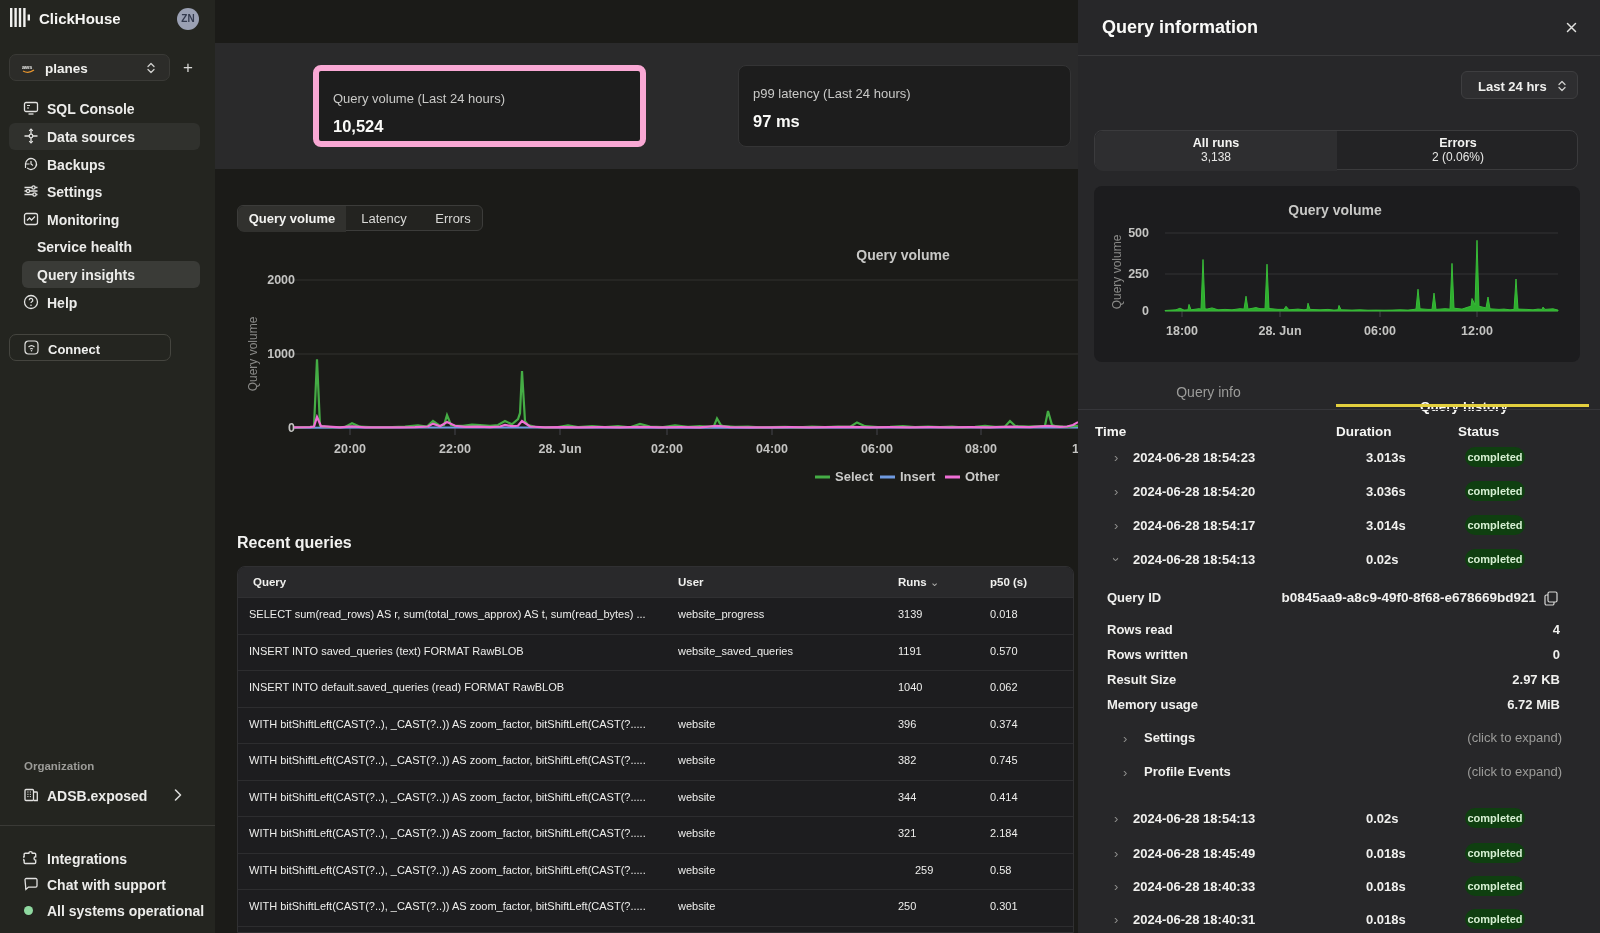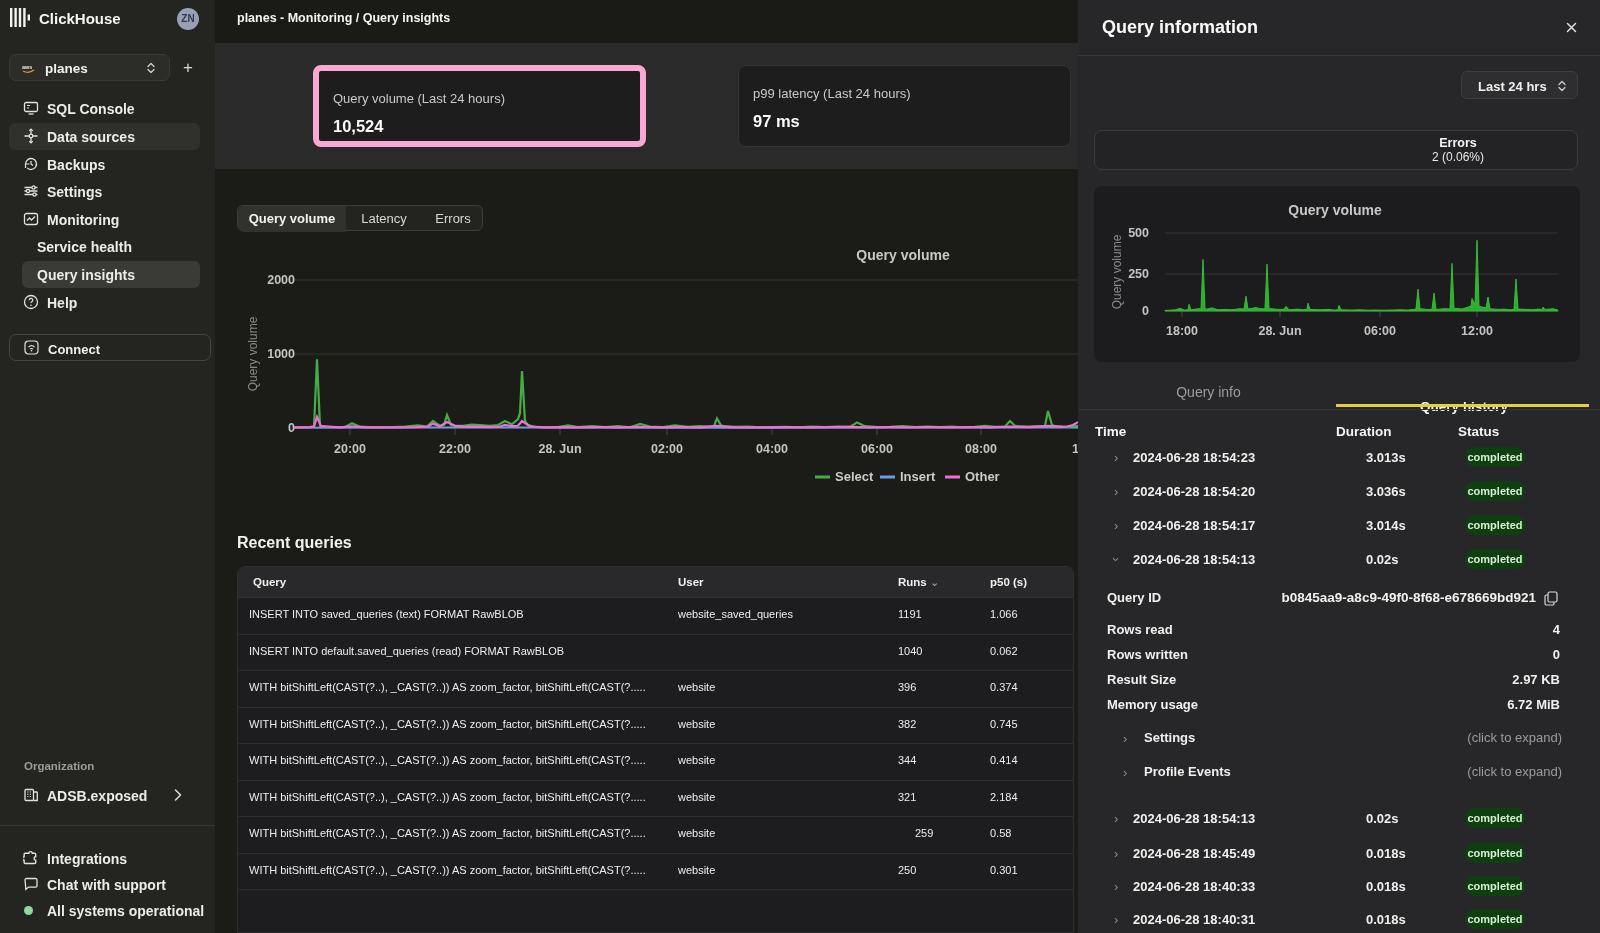--- a/index.html
+++ b/index.html
@@ -95,21 +95,21 @@
     </div>
     <div class="navitem" style="top:289px;">
       <svg class="ic" viewBox="0 0 16 16" fill="none" stroke="#e2e2e0" stroke-width="1.3">
           <circle cx="8" cy="8" r="6.5"></circle>
           <path d="M6.2 6.2 a1.8 1.8 0 1 1 2.6 1.6 c-.5.25-.8.6-.8 1.1" stroke-width="1.2"></path>
           <circle cx="8" cy="11.2" r="0.8" fill="#e2e2e0" stroke="none"></circle>
         </svg>
       <div class="lb">Help</div>
     </div>
 
-    <div class="abs" style="left:9px; top:334px; width:202px; height:27px; border:1px solid #45453f; border-radius:7px;">
+    <div class="abs" style="left:9px; top:334px; width:162px; height:27px; border:1px solid #45453f; border-radius:7px;">
       <svg class="abs" style="left:14px; top:5px;" width="15" height="15" viewBox="0 0 15 15" fill="none" stroke="#e2e2e0" stroke-width="1.2">
           <rect x="1" y="1" width="13" height="13" rx="3.5"></rect>
           <path d="M4.5 7 a4.5 4.5 0 0 1 6 0 M6 9 a2.6 2.6 0 0 1 3 0" stroke-width="1.1"></path>
           <circle cx="7.5" cy="10.8" r="0.8" fill="#e2e2e0" stroke="none"></circle>
         </svg>
       <div class="abs" style="left:38px; top:7px; font-size:13px; font-weight:700; color:#f0f0ee;">Connect</div>
     </div>
 
     <div class="abs" style="left:24px; top:760px; font-size:11.5px; font-weight:700; color:#9c9c98;">Organization</div>
     <div class="navitem" style="top:782px;">
@@ -137,23 +137,20 @@
       <div class="lb">Chat with support</div>
     </div>
     <div class="navitem" style="top:897px;">
       <div class="abs" style="left:15px; top:9px; width:9px; height:9px; border-radius:50%; background:#8fd9a0;"></div>
       <div class="lb">All systems operational</div>
     </div>
   </div>
 
   <div id="main">
 
-    <div class="abs" style="left:0; top:0; width:863px; height:43px; background:#1a1a17;">
-      <div class="abs" style="left:22px; top:11px; font-size:12.5px; font-weight:700; color:#f5f5f3;">planes - Monitoring / Query insights</div>
-    </div>
 
     <div class="abs" style="left:0; top:43px; width:863px; height:126px; background:#2a2a2b;">
       <div class="abs" style="left:98px; top:22px; width:333px; height:82px; background:#1d1d1d; border:6px solid #f9a8d4; border-radius:8px;">
         <div class="abs" style="left:14px; top:20px; font-size:13px; color:#c9c9c7;">Query volume (Last 24 hours)</div>
         <div class="abs" style="left:14px; top:46px; font-size:16.5px; font-weight:700; color:#fafaf8;">10,524</div>
       </div>
       <div class="abs" style="left:523px; top:22px; width:333px; height:82px; background:#1d1d1d; border:1px solid #343435; border-radius:8px;">
         <div class="abs" style="left:14px; top:20px; font-size:13px; color:#c9c9c7;">p99 latency (Last 24 hours)</div>
         <div class="abs" style="left:14px; top:46px; font-size:16.5px; font-weight:700; color:#fafaf8;">97 ms</div>
       </div>
@@ -214,24 +211,30 @@
 
     <div class="abs" style="left:22px; top:534px; font-size:16px; font-weight:700; color:#f2f2f0;">Recent queries</div>
     <div id="rqtable" class="abs" style="left:22px; top:566px; width:837px; height:367px; background:#1d1d1f; border:1px solid #303032; border-radius:8px 8px 0 0; overflow:hidden;">
         <div style="position:relative; height:31px; background:#29292b; border-bottom:1px solid #303032; font-size:11.5px; font-weight:700; color:#f0f0ee;">
           <span style="position:absolute; left:15px; top:9px;">Query</span>
           <span style="position:absolute; left:440px; top:9px;">User</span>
           <span style="position:absolute; left:660px; top:9px;">Runs <span style="font-weight:400; color:#b0b0ae; font-size:11px;">⌄</span></span>
           <span style="position:absolute; left:752px; top:9px;">p50 (s)</span>
         </div>
         <div style="position:relative; height:36.5px; border-bottom:1px solid #2d2d2f; font-size:11px; color:#ededeb;">
+          <span style="position:absolute; left:11px; top:10px; width:404px; white-space:nowrap; overflow:hidden;">SELECT sum(read_rows) AS r, sum(total_rows_approx) AS t, sum(read_bytes) ...</span>
+          <span style="position:absolute; left:440px; top:10px;">website_progress</span>
+          <span style="position:absolute; left:660px; top:10px;">3139</span>
+          <span style="position:absolute; left:752px; top:10px;">0.018</span>
+        </div>
+        <div style="position:relative; height:36.5px; border-bottom:1px solid #2d2d2f; font-size:11px; color:#ededeb;">
           <span style="position:absolute; left:11px; top:10px; width:404px; white-space:nowrap; overflow:hidden;">INSERT INTO saved_queries (text) FORMAT RawBLOB</span>
           <span style="position:absolute; left:440px; top:10px;">website_saved_queries</span>
           <span style="position:absolute; left:660px; top:10px;">1191</span>
-          <span style="position:absolute; left:752px; top:10px;">1.066</span>
+          <span style="position:absolute; left:752px; top:10px;">0.570</span>
         </div>
         <div style="position:relative; height:36.5px; border-bottom:1px solid #2d2d2f; font-size:11px; color:#ededeb;">
           <span style="position:absolute; left:11px; top:10px; width:404px; white-space:nowrap; overflow:hidden;">INSERT INTO default.saved_queries (read) FORMAT RawBLOB</span>
           <span style="position:absolute; left:440px; top:10px;"></span>
           <span style="position:absolute; left:660px; top:10px;">1040</span>
           <span style="position:absolute; left:752px; top:10px;">0.062</span>
         </div>
         <div style="position:relative; height:36.5px; border-bottom:1px solid #2d2d2f; font-size:11px; color:#ededeb;">
           <span style="position:absolute; left:11px; top:10px; width:404px; white-space:nowrap; overflow:hidden;">WITH bitShiftLeft(CAST(?..), _CAST(?..)) AS zoom_factor, bitShiftLeft(CAST(?.....</span>
           <span style="position:absolute; left:440px; top:10px;">website</span>
@@ -280,20 +283,24 @@
     </div>
 
     <div class="abs" style="left:383px; top:71px; width:117px; height:28px; background:#2e2e30; border:1px solid #3e3e40; border-radius:6px;">
       <div class="abs" style="left:16px; top:7px; font-size:13px; font-weight:600; color:#f0f0ee;">Last 24 hrs</div>
       <svg class="abs" style="left:95px; top:8px;" width="10" height="12" viewBox="0 0 10 12">
           <path d="M2 4.5 L5 1.5 L8 4.5 M2 7.5 L5 10.5 L8 7.5" stroke="#cfcfcd" stroke-width="1.3" fill="none" stroke-linecap="round" stroke-linejoin="round"></path>
         </svg>
     </div>
 
     <div class="abs" style="left:16px; top:130px; width:484px; height:40px; border:1px solid #3b3b3d; border-radius:8px; background:#232325;">
+      <div class="abs" style="left:0; top:0; width:242px; height:40px; background:#2e2e30; border-radius:8px 0 0 8px;">
+        <div style="text-align:center; margin-top:5px; font-size:12.5px; font-weight:700; color:#f5f5f3;">All runs</div>
+        <div style="text-align:center; font-size:12px; color:#e8e8e6;">3,138</div>
+      </div>
       <div class="abs" style="left:242px; top:0; width:242px; height:40px;">
         <div style="text-align:center; margin-top:5px; font-size:12.5px; font-weight:700; color:#f5f5f3;">Errors</div>
         <div style="text-align:center; font-size:12px; color:#e8e8e6;">2 (0.06%)</div>
       </div>
     </div>
 
     <div class="abs" style="left:16px; top:186px; width:486px; height:176px; background:#1c1c1e; border-radius:8px;"></div>
     <svg class="abs" style="left:16px; top:186px;" width="486" height="176" viewBox="0 0 486 176">
       <text x="241" y="29" font-size="14" font-weight="bold" fill="#c8c8c6" text-anchor="middle" font-family="Liberation Sans">Query volume</text>
       <g stroke="#323234" stroke-width="1">

